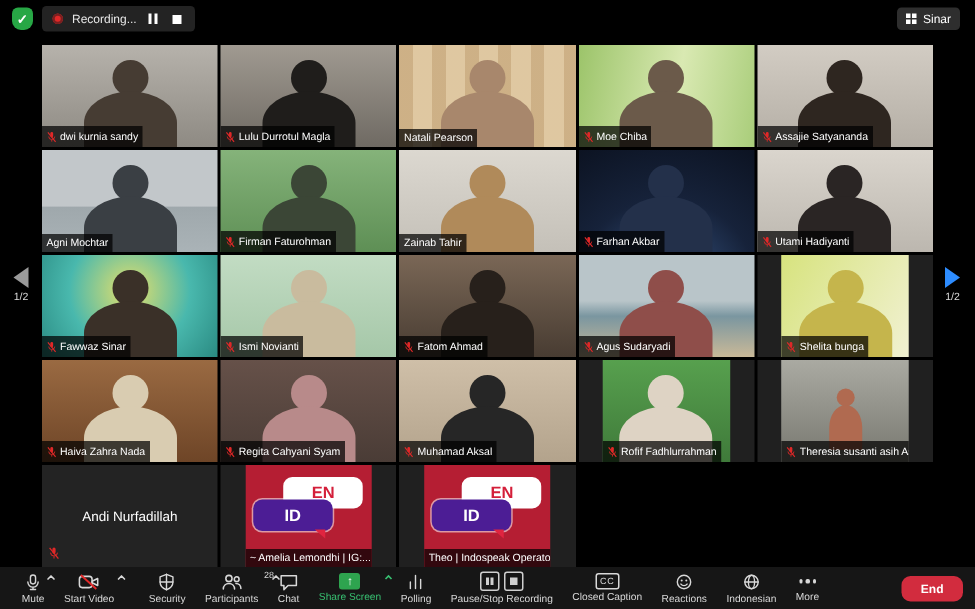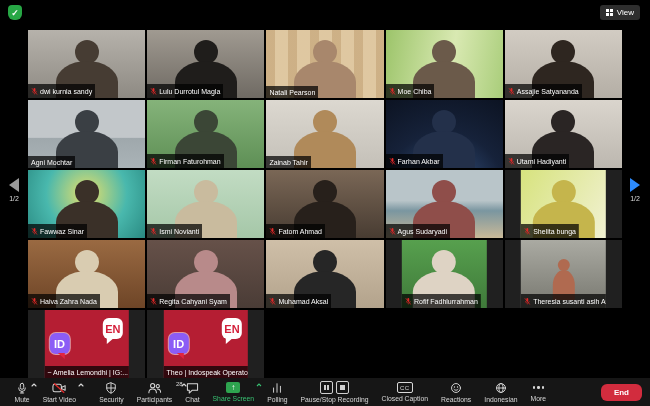--- a/index.html
+++ b/index.html
@@ -69,26 +69,26 @@
   .t14i{background:linear-gradient(120deg,#d7e37e,#f1f1d2);--sk:#c5b54c;}
   .t15{background:linear-gradient(#9a6a42,#6e4527);--sk:#d9ccb1;}
   .t16{background:linear-gradient(#665149,#4a3c36);--sk:#b88a8a;}
   .t17{background:linear-gradient(#cfbfa8,#b3a38c);--sk:#262626;}
   .t18i{background:linear-gradient(#57a04e,#3f7a3a);--sk:#ded3c4;}
   .t19i{background:linear-gradient(#aaaaa2,#787870);--sk:#b06a50;}
   .ttext{background:#232323;}
   .tlogo-i{background:#b51e33;}
 
   
-  .bub{position:absolute;width:20px;height:21px;border-radius:6px;display:flex;align-items:center;
+  .bub{position:absolute;width:53px;height:21px;border-radius:6px;display:flex;align-items:center;
        justify-content:center;font-weight:bold;font-size:11px;z-index:2;}
   .bub::after{content:"";position:absolute;width:0;height:0;}
   .bub.en{background:#fff;color:#d41f3a;top:8px;right:6px;}
   .bub.en::after{left:4px;bottom:-5px;border-left:7px solid #fff;border-bottom:6px solid transparent;}
-  .bub.id{background:#8b5cf6;color:#fff;top:23px;left:5px;box-shadow:0 0 0 1px rgba(255,255,255,.55);}
+  .bub.id{background:#4c1d95;color:#fff;top:23px;left:5px;box-shadow:0 0 0 1px rgba(255,255,255,.55);}
   .bub.id::after{right:5px;bottom:-5px;border-right:7px solid #e02440;border-bottom:6px solid transparent;}
 
   
   .toolbar{position:absolute;left:0;right:0;bottom:0;height:28px;background:#161616;
            display:flex;align-items:center;padding:0 8px;}
   .titem{display:flex;flex-direction:column;align-items:center;justify-content:center;
          gap:2px;padding:0 6.5px;height:100%;color:#d8d8d8;font-size:6.8px;cursor:pointer;position:relative;}
   .titem svg{display:block;}
   .icostroke{stroke:#d8d8d8;fill:none;stroke-width:1.1;stroke-linecap:round;stroke-linejoin:round;}
   .caret{position:absolute;top:5px;right:-1px;}
@@ -118,28 +118,39 @@
     <symbol id="ic-micoff" viewBox="0 0 12 14">
       <rect x="4.4" y="1" width="3.2" height="6.2" rx="1.6" fill="#e02828"></rect>
       <path d="M2.6 6.2a3.4 3.4 0 0 0 6.8 0" stroke="#e02828" stroke-width="1" fill="none"></path>
       <line x1="6" y1="10" x2="6" y2="12" stroke="#e02828" stroke-width="1"></line>
       <line x1="1.6" y1="1.4" x2="10.4" y2="12.2" stroke="#e02828" stroke-width="1.3"></line>
     </symbol>
   </svg>
 
   <div class="topbar">
     <div class="shield">✓</div>
+    <div class="recpill">
+      <span class="recdot"></span>
+      <span>Recording...</span>
+      <span class="recbtn">
+          <i class="bar"></i>
+          <i class="bar"></i>
+        </span>
+      <span class="recbtn">
+          <i class="sq"></i>
+        </span>
+    </div>
     <div class="viewbtn">
       <span class="gridglyph">
           <i></i>
           <i></i>
           <i></i>
           <i></i>
         </span>
-      <span>View</span>
+      <span>Sinar</span>
     </div>
   </div>
 
   <div class="pager pager-left">
     <div class="tri"></div>
     <div>1/2</div>
   </div>
   <div class="pager pager-right">
     <div class="tri"></div>
     <div>1/2</div>
@@ -324,20 +335,26 @@
         <div class="sil small"></div>
         <div class="chip">
           <svg class="micoff" viewBox="0 0 12 14">
               <use href="#ic-micoff"></use>
             </svg>
           <span>Theresia susanti asih Asih</span>
         </div>
       </div>
     </div>
 
+    <div class="tile ttext">
+      <div class="tname">Andi Nurfadillah</div>
+      <svg class="cornermic" viewBox="0 0 12 14">
+          <use href="#ic-micoff"></use>
+        </svg>
+    </div>
     <div class="tile">
       <div class="inner tlogo-i">
         <div class="bub en">
             <span>EN</span>
           </div>
         <div class="bub id">
             <span>ID</span>
           </div>
         <div class="chip">
 

